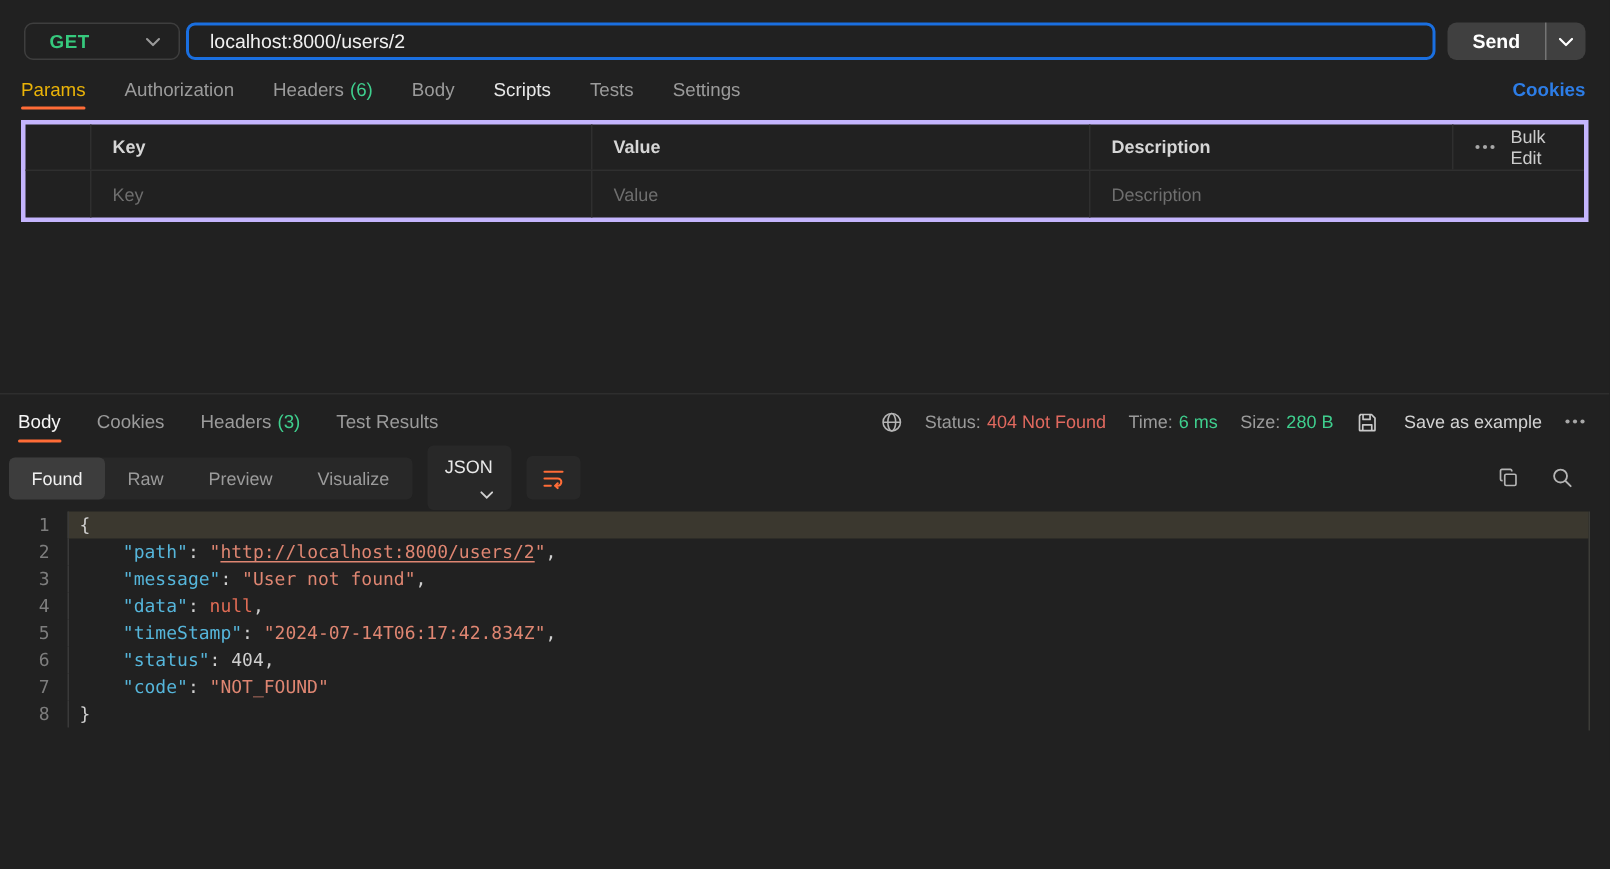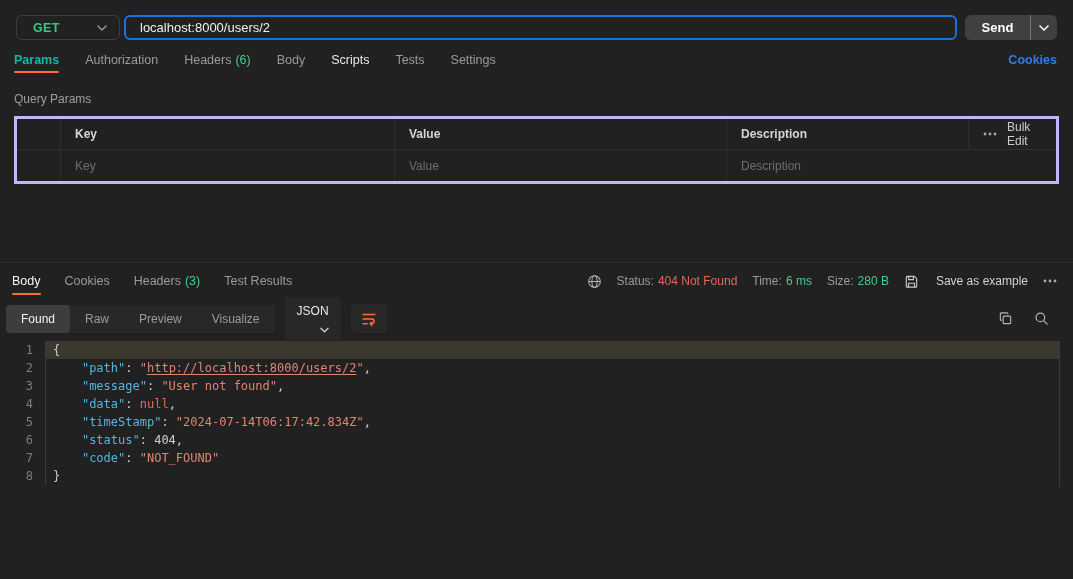--- a/index.html
+++ b/index.html
@@ -32,21 +32,21 @@
   }
   .send-button {
     width:92px; background:#404040; border-radius:6px; flex:none;
     display:flex; align-items:stretch; color:#fff; cursor:pointer;
   }
   .send-main { flex:1; display:flex; align-items:center; justify-content:center; font-size:13px; font-weight:700; }
   .send-caret { width:27px; border-left:1px solid rgba(255,255,255,.28); display:flex; align-items:center; justify-content:center; cursor:pointer; }
 
   .tabs-row { display:flex; align-items:center; height:40px; padding:0 16px 0 14px; }
   .tab { margin-right:26px; color:#9b9b9b; position:relative; height:100%; display:flex; align-items:center; cursor:pointer; }
-  .tab.active { color:#14b8a6;font-weight:bold; }
+  .tab.active { color:#eab308; }
   .tab.lit { color:#e8e8e8; }
   .tab.active::after { content:""; position:absolute; bottom:7px; left:0; right:0; height:2px; background:#ff6c37; border-radius:1px; }
   .tab .count { color:#3fcf8e; margin-left:4px; }
   .cookies-link { margin-left:auto; color:#2d7de6; font-weight:700; cursor:pointer; }
 
   .section-title { color:#9e9e9e; font-size:12px; padding:12px 14px 10px; }
 
   .params-table { margin:0 14px; border:3px solid #c4b5fd; }
   .pt-row { display:grid; grid-template-columns:43px 334px 332px 242px 1fr; height:31px; }
   .pt-row.head { border-bottom:1px solid #2f2f2f; }
@@ -146,21 +146,20 @@
     </div>
     <div class="tab">
       <span>Tests</span>
     </div>
     <div class="tab">
       <span>Settings</span>
     </div>
     <span class="cookies-link">Cookies</span>
   </div>
 
-  <div class="section-title">Query Params</div>
 
   <div class="params-table">
     <div class="pt-row head">
       <div class="pt-cell"></div>
       <div class="pt-cell">
         <span class="pt-head-label">Key</span>
       </div>
       <div class="pt-cell">
         <span class="pt-head-label">Value</span>
       </div>

